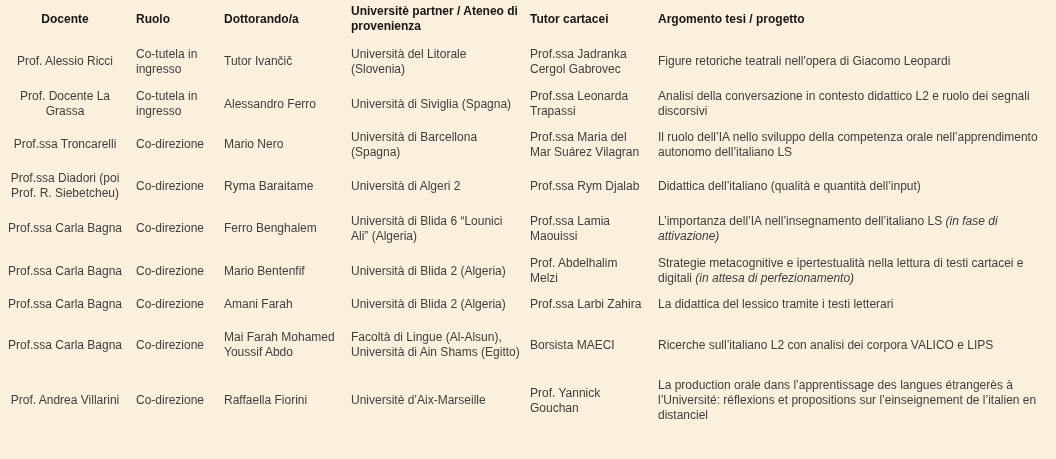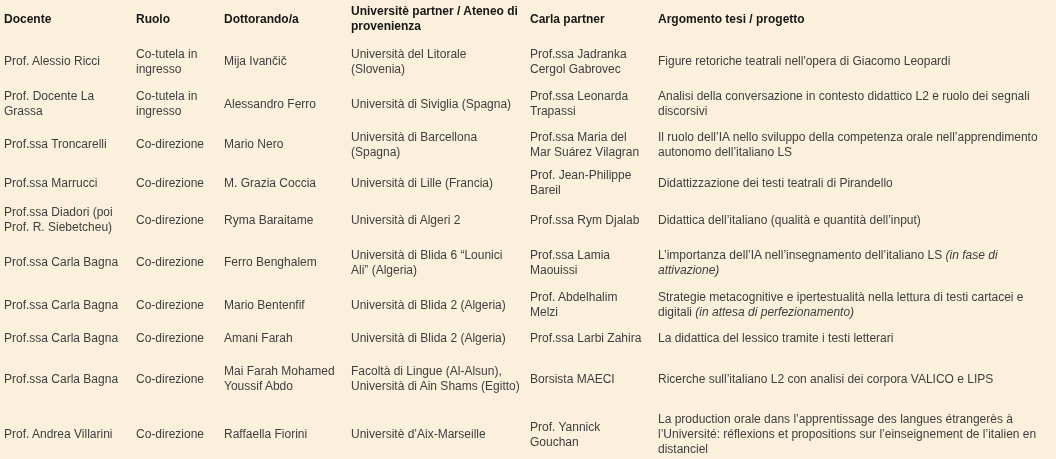--- a/index.html
+++ b/index.html
@@ -22,20 +22,21 @@
     line-height: 1.25;
   }
   th, td {
     vertical-align: middle;
     text-align: left;
     padding: 2px 10px 2px 0;
     overflow: hidden;
   }
   th:first-child, td:first-child {
     padding-left: 4px;
+    text-align: center;
   }
   th {
     color: #161616;
     font-weight: bold;
   }
   td .note {
     font-style: italic;
   }
 </style>
 </head>
@@ -49,56 +50,48 @@
     <col style="width:179px">
       <col style="width:128px">
       <col style="width:398px">
   </colgroup>
   <thead>
     <tr style="height:38px">
       <th>Docente</th>
       <th>Ruolo</th>
       <th>Dottorando/a</th>
       <th>Universitè partner / Ateneo di provenienza</th>
-      <th>Carla partner</th>
+      <th>Tutor cartacei</th>
       <th>Argomento tesi / progetto</th>
     </tr>
   </thead>
   <tbody>
     <tr style="height:47px">
       <td>Prof. Alessio Ricci</td>
       <td>Co-tutela in ingresso</td>
-      <td>Mija Ivančič</td>
+      <td>Tutor Ivančič</td>
       <td>Università del Litorale (Slovenia)</td>
       <td>Prof.ssa Jadranka Cergol Gabrovec</td>
       <td><span>Figure retoriche teatrali nell'opera di Giacomo Leopardi</span><span class="note"></span></td>
     </tr>
     <tr style="height:38px">
       <td>Prof. Docente La Grassa</td>
       <td>Co-tutela in ingresso</td>
       <td>Alessandro Ferro</td>
       <td>Università di Siviglia (Spagna)</td>
       <td>Prof.ssa Leonarda Trapassi</td>
       <td><span>Analisi della conversazione in contesto didattico L2 e ruolo dei segnali discorsivi</span><span class="note"></span></td>
     </tr>
     <tr style="height:43px">
       <td>Prof.ssa Troncarelli</td>
       <td>Co-direzione</td>
       <td>Mario Nero</td>
       <td>Università di Barcellona (Spagna)</td>
       <td>Prof.ssa Maria del Mar Suárez Vilagran</td>
       <td><span>Il ruolo dell’IA nello sviluppo della competenza orale nell’apprendimento autonomo dell’italiano LS</span><span class="note"></span></td>
-    </tr>
-    <tr style="height:33px">
-      <td>Prof.ssa Marrucci</td>
-      <td>Co-direzione</td>
-      <td>M. Grazia Coccia</td>
-      <td>Università di Lille (Francia)</td>
-      <td>Prof. Jean-Philippe Bareil</td>
-      <td><span>Didattizzazione dei testi teatrali di Pirandello</span><span class="note"></span></td>
     </tr>
     <tr style="height:40px">
       <td>Prof.ssa Diadori (poi Prof. R. Siebetcheu)</td>
       <td>Co-direzione</td>
       <td>Ryma Baraitame</td>
       <td>Università di Algeri 2</td>
       <td>Prof.ssa Rym Djalab</td>
       <td><span>Didattica dell’italiano (qualità e quantità dell’input)</span><span class="note"></span></td>
     </tr>
     <tr style="height:45px">

